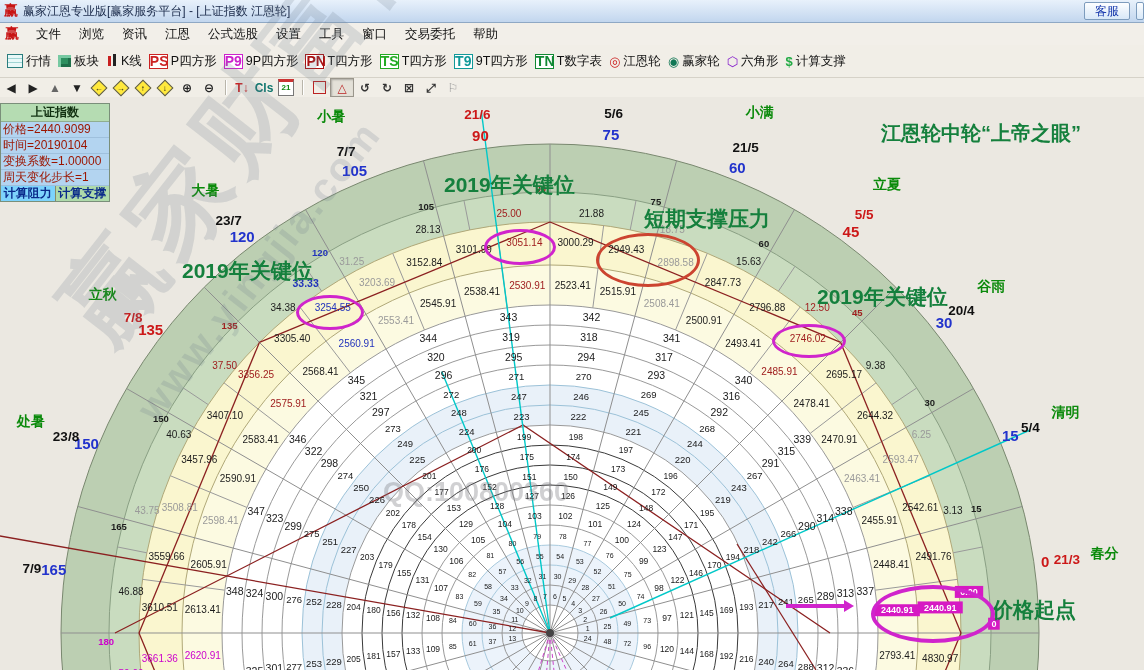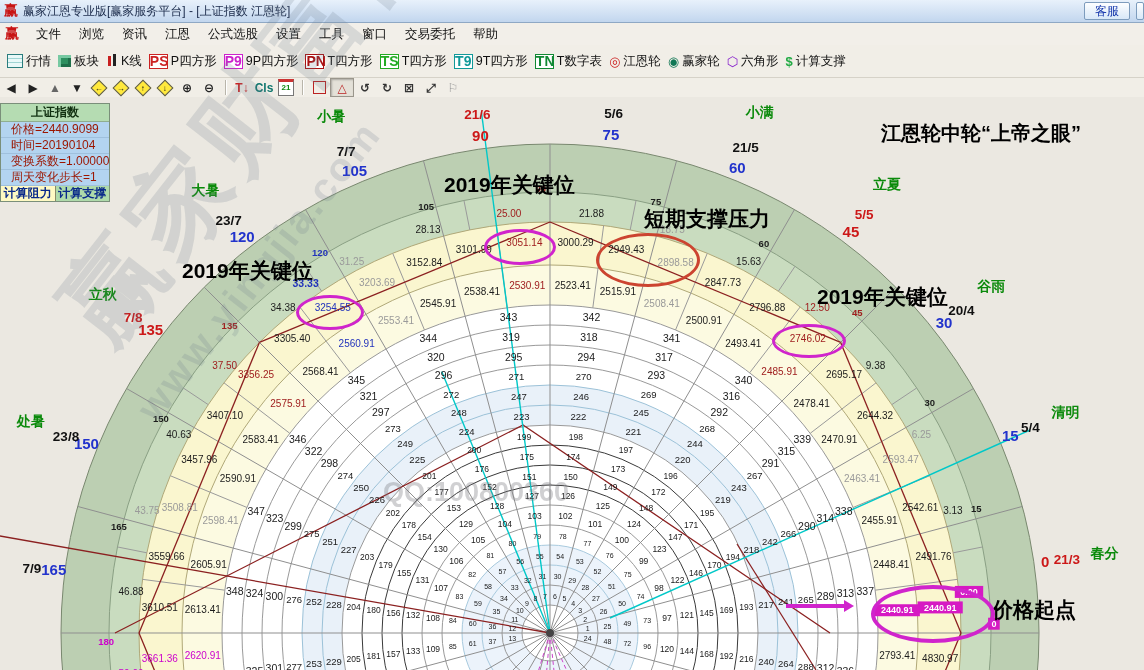--- a/index.html
+++ b/index.html
@@ -46,31 +46,31 @@
       line-height:11px;text-align:center;color:#118811;border-top:3px solid #cc3333;}
   .t2 .rsq{width:11px;height:11px;border:1.5px solid #bb2222;background:transparent;}
   .t2.pressed{border:1px solid #9a968c;background:#e4e1d8;
       box-shadow:inset 1px 1px 2px rgba(0,0,0,.25);}
   
   #panel{position:absolute;left:0;top:103px;width:108px;border:1px solid #7a8f7a;
     background:#b3d4f0;font-size:12px;}
   #panel .hd{background:#b5dcb2;color:#103010;text-align:center;font-weight:bold;
     height:17px;line-height:17px;border-bottom:1px solid #8fae8f;}
   #panel .row{height:15px;line-height:15px;color:#9b1500;white-space:nowrap;overflow:hidden;
-    padding-left:10px;border-bottom:1px solid #9fc0dd;}
+    padding-left:2px;border-bottom:1px solid #9fc0dd;}
   #panel .btns{display:flex;}
   #panel .btns div{flex:1;height:15px;line-height:15px;text-align:center;color:#0a2a8a;
     font-weight:bold;cursor:default;}
-  #panel .b1{background:#fef9c3;border-right:1px solid #8a8a6a;}
+  #panel .b1{background:#7dd3fc;border-right:1px solid #8a8a6a;}
   #panel .b2{background:#aedaaa;}
   
   #chart{position:absolute;left:0;top:97px;width:1144px;height:573px;background:#ebe8e1;}
   #wheel{position:absolute;left:0;top:0;}
   .wm{position:absolute;color:rgba(110,125,140,0.20);font-weight:bold;pointer-events:none;}
-  .anno{position:absolute;color:#000000;font-weight:bold;pointer-events:none;
+  .anno{position:absolute;color:#15803d;font-weight:bold;pointer-events:none;
     font-family:"Liberation Sans",sans-serif;}
   .ellipse{position:absolute;border:3px solid #d024cc;border-radius:50%;pointer-events:none;}
   .arrowline{position:absolute;background:#d024cc;height:4px;}
   .arrowhead{position:absolute;width:0;height:0;border-left:10px solid #d024cc;
     border-top:6px solid transparent;border-bottom:6px solid transparent;}
 </style>
 </head>
 <body>
 
 <div id="app">

